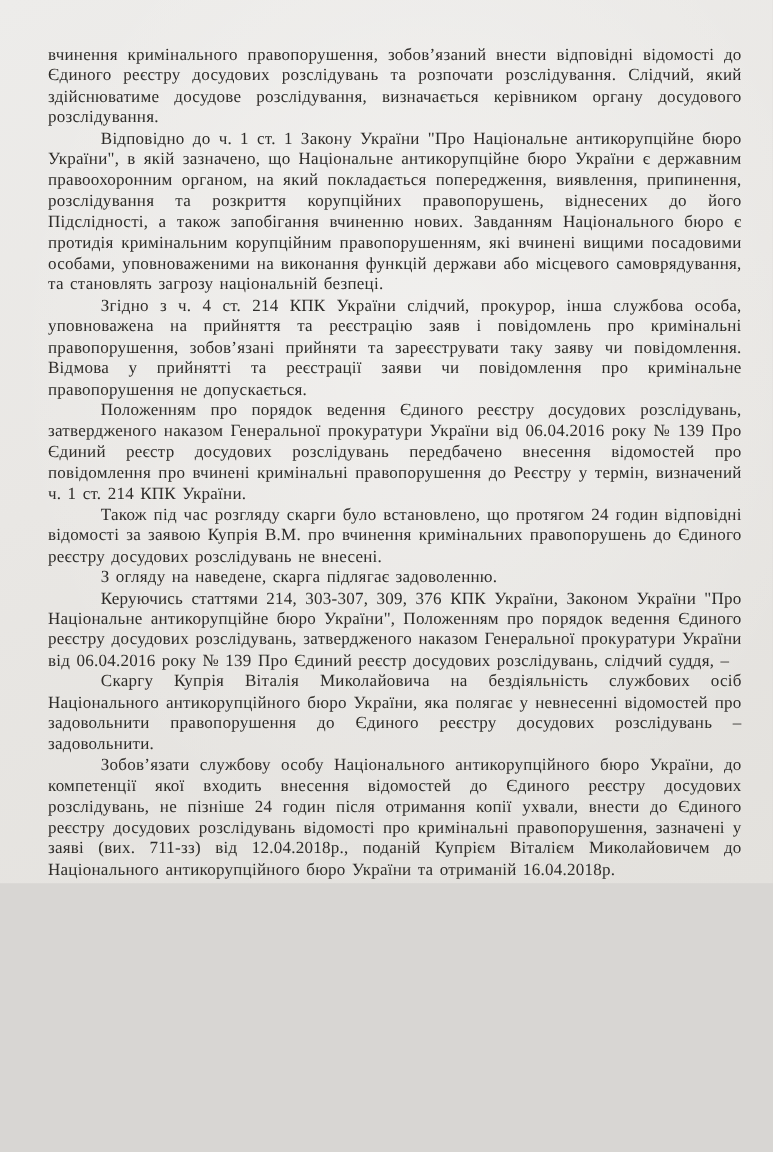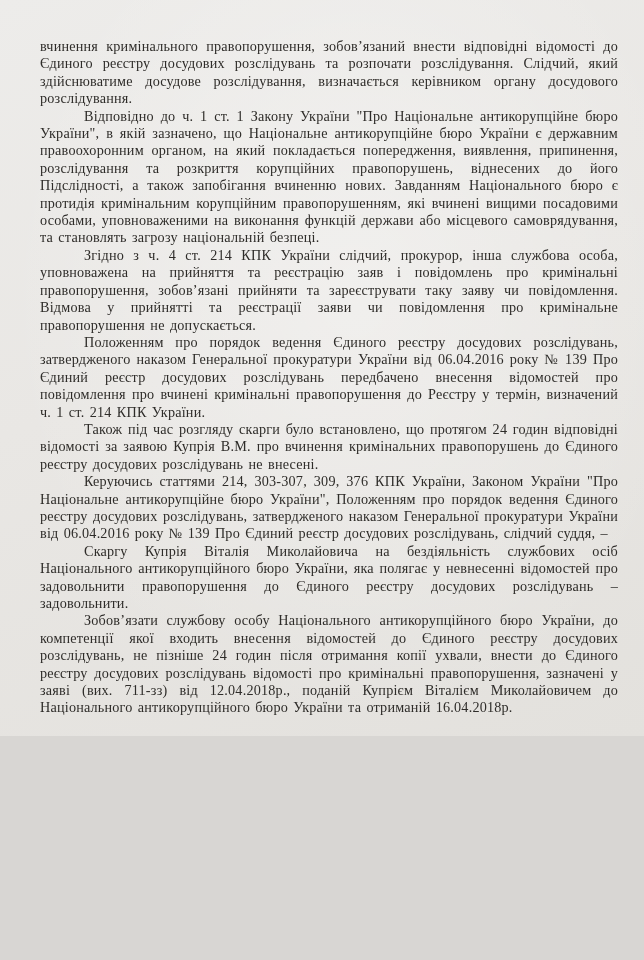--- a/index.html
+++ b/index.html
@@ -99,20 +99,21 @@
 <body>
 
 <div class="page">
 
   <div class="text-block">
     <p class="para cont">вчинення кримінального правопорушення, зобов’язаний внести відповідні відомості до Єдиного реєстру досудових розслідувань та розпочати розслідування. Слідчий, який здійснюватиме досудове розслідування, визначається керівником органу досудового розслідування.</p>
     <p class="para">Відповідно до ч. 1 ст. 1 Закону України "Про Національне антикорупційне бюро України", в якій зазначено, що Національне антикорупційне бюро України є державним правоохоронним органом, на який покладається попередження, виявлення, припинення, розслідування та розкриття корупційних правопорушень, віднесених до його Підслідності, а також запобігання вчиненню нових. Завданням Національного бюро є протидія кримінальним корупційним правопорушенням, які вчинені вищими посадовими особами, уповноваженими на виконання функцій держави або місцевого самоврядування, та становлять загрозу національній безпеці.</p>
     <p class="para">Згідно з ч. 4 ст. 214 КПК України слідчий, прокурор, інша службова особа, уповноважена на прийняття та реєстрацію заяв і повідомлень про кримінальні правопорушення, зобов’язані прийняти та зареєструвати таку заяву чи повідомлення. Відмова у прийнятті та реєстрації заяви чи повідомлення про кримінальне правопорушення не допускається.</p>
     <p class="para">Положенням про порядок ведення Єдиного реєстру досудових розслідувань, затвердженого наказом Генеральної прокуратури України від 06.04.2016 року № 139 Про Єдиний реєстр досудових розслідувань передбачено внесення відомостей про повідомлення про вчинені кримінальні правопорушення до Реєстру у термін, визначений ч. 1 ст. 214 КПК України.</p>
     <p class="para">Також під час розгляду скарги було встановлено, що протягом 24 годин відповідні відомості за заявою Купрія В.М. про вчинення кримінальних правопорушень до Єдиного реєстру досудових розслідувань не внесені.</p>
+    <p class="para">З огляду на наведене, скарга підлягає задоволенню.</p>
     <p class="para">Керуючись статтями 214, 303-307, 309, 376 КПК України, Законом України "Про Національне антикорупційне бюро України", Положенням про порядок ведення Єдиного реєстру досудових розслідувань, затвердженого наказом Генеральної прокуратури України від 06.04.2016 року № 139 Про Єдиний реєстр досудових розслідувань, слідчий суддя, –</p>
     <p class="para">Скаргу Купрія Віталія Миколайовича на бездіяльність службових осіб Національного антикорупційного бюро України, яка полягає у невнесенні відомостей про задовольнити правопорушення до Єдиного реєстру досудових розслідувань – задовольнити.</p>
     <p class="para">Зобов’язати службову особу Національного антикорупційного бюро України, до компетенції якої входить внесення відомостей до Єдиного реєстру досудових розслідувань, не пізніше 24 годин після отримання копії ухвали, внести до Єдиного реєстру досудових розслідувань відомості про кримінальні правопорушення, зазначені у заяві (вих. 711-зз) від 12.04.2018р., поданій Купрієм Віталієм Миколайовичем до Національного антикорупційного бюро України та отриманій 16.04.2018р.</p>
   </div>
 
 
   <div class="stamp">
     <div class="stamp-title">З ОРИГІНАЛОМ ЗГІДНО</div>
     <div class="stamp-row">
       <span>Суддя</span>

